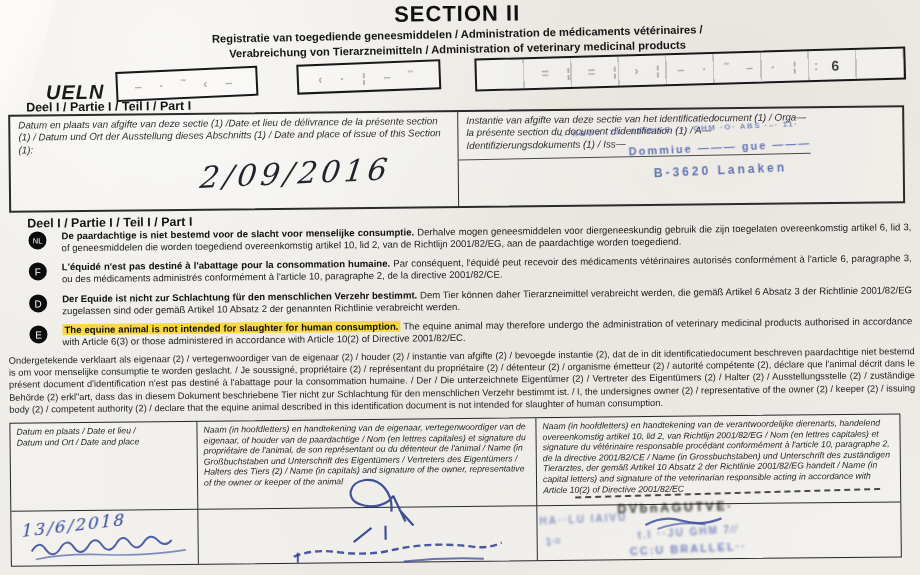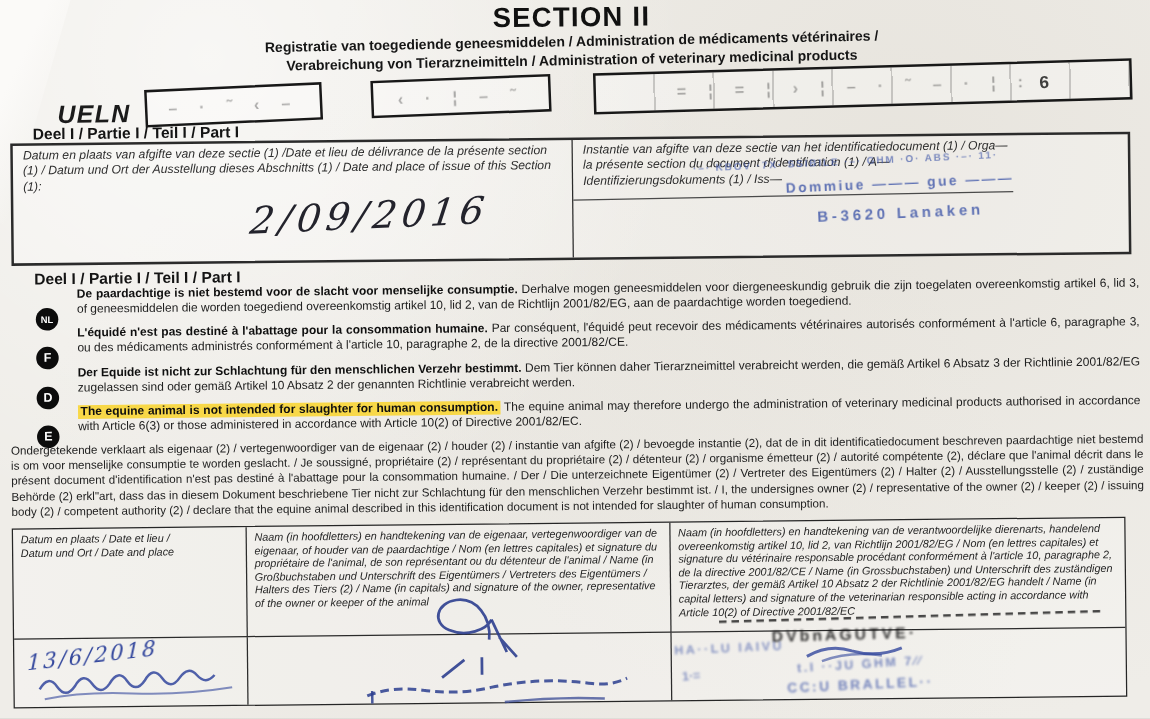--- a/index.html
+++ b/index.html
@@ -46,22 +46,22 @@
   .hand-date{position:absolute;left:190px;top:42px;font-size:30px;color:#23232c;
     font-style:italic;transform:skewX(-10deg) rotate(-2deg);letter-spacing:4px;
     font-family:"DejaVu Serif", serif;}
   .mid-rule{position:absolute;left:0;top:46px;width:352px;border-top:1.3px solid #4a4a4a;transform:rotate(-0.5deg);}
   .stamp-blue{color:#3d55a8;filter:blur(.6px);opacity:.8;font-weight:bold;white-space:nowrap;}
   .stamp-frag{position:absolute;left:96px;top:15px;font-size:8px;letter-spacing:1.5px;transform:rotate(-2deg);opacity:.65;}
   .stamp1{position:absolute;left:170px;top:32px;font-size:11px;letter-spacing:2px;transform:rotate(-2deg);}
   .stamp2{position:absolute;left:195px;top:54px;font-size:12px;letter-spacing:3px;transform:rotate(-2deg);}
 
   .stmt{position:absolute;left:0;width:920px;}
-  .badge{position:absolute;left:29px;top:16px;width:18px;height:18px;border-radius:50%;
-    background:#0c0c0c;color:#fff;font-weight:bold;font-size:8.5px;
+  .badge{position:absolute;left:29px;top:1px;width:18px;height:18px;border-radius:50%;
+    background:#0c0c0c;color:#fff;font-weight:normal;font-size:8.5px;
     display:flex;align-items:center;justify-content:center;letter-spacing:0;}
   .stmt-text{margin:0 8px 0 62px;font-size:9.6px;line-height:11.9px;text-align:justify;color:#202020;}
   .stmt-text b{color:#0f0f0f;}
   .hl{background:#f8d848;padding:0 2px;box-decoration-break:clone;-webkit-box-decoration-break:clone;}
 
   .declaration{position:absolute;left:8px;top:350px;width:906px;margin:0;
     font-size:9.3px;line-height:12.2px;text-align:justify;color:#222;}
 
   .table2{position:absolute;left:8px;top:418px;width:889px;height:142px;
     border:1.8px solid #262626;display:grid;grid-template-columns:187px 339px 1fr;

